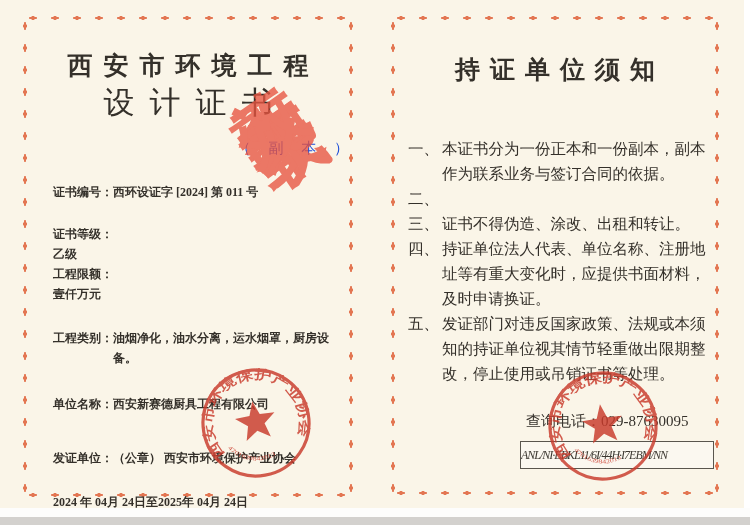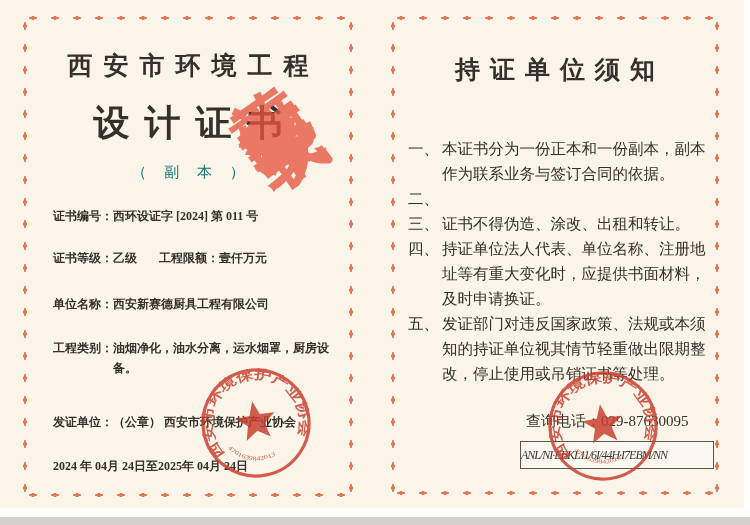--- a/index.html
+++ b/index.html
@@ -22,27 +22,27 @@
     background-image:radial-gradient(ellipse 3px 7px at center,var(--border) 52%,rgba(0,0,0,0) 56%);
     background-size:10px 22px;background-repeat:repeat-y;opacity:.85;}
   .b-left{left:0}.b-right{right:0}
 
   #left-frame{left:20px;top:13px;width:336px;height:487px;}
   #right-frame{left:388px;top:13px;width:334px;height:485px;}
 
   
   #left-page{position:absolute;left:20px;top:13px;width:336px;height:487px;padding:36px 0 0 0;box-sizing:border-box;z-index:10;}
   .t1{text-align:center;font-size:25px;font-weight:bold;letter-spacing:11px;text-indent:11px;}
-  .t2{margin-top:17px;text-align:center;font-size:36px;font-weight:bold;letter-spacing:15px;text-indent:15px;}
-  .t3{margin-top:15px;text-align:center;font-size:15px;letter-spacing:7px;text-indent:7px;color:#0f766e;}
+  .t2{text-align:center;font-size:31px;font-weight:normal;letter-spacing:15px;text-indent:15px;}
+  .t3{margin-top:15px;text-align:right;font-size:15px;letter-spacing:7px;text-indent:7px;color:#1d4ed8;}
   .fieldrow{display:flex;margin:0 0 0 33px;font-size:12px;line-height:20px;}
   .fieldrow .lab{font-weight:bold;flex:none;}
   .fieldrow .val{font-weight:bold;}
   .r-certno{margin-top:24px;}
-  .r-grade{margin-top:22px;}
+  .r-grade{margin-top:22px;flex-direction:column;}
   .r-grade .gap{width:22px;flex:none;}
   .r-company{margin-top:26px;}
   .r-category{margin-top:24px;}
   .r-category .val{width:238px;}
   .r-issuer{margin-top:34px;}
   .r-validity{margin-top:24px;}
 
   
   #right-page{position:absolute;left:388px;top:13px;width:334px;height:485px;padding:40px 0 0 0;box-sizing:border-box;z-index:10;}
   .rt{text-align:center;font-size:25px;font-weight:bold;letter-spacing:10px;text-indent:10px;}
@@ -97,27 +97,27 @@
       <span class="lab">证书编号：</span>
       <span class="val">西环设证字 [2024] 第 011 号</span>
     </div>
     <div class="fieldrow r-grade">
       <span class="lab">证书等级：</span>
       <span class="val">乙级</span>
       <span class="gap"></span>
       <span class="lab">工程限额：</span>
       <span class="val">壹仟万元</span>
     </div>
+    <div class="fieldrow r-category">
+      <span class="lab">工程类别：</span>
+      <span class="val">油烟净化，油水分离，运水烟罩，厨房设备。</span>
+    </div>
     <div class="fieldrow r-company">
       <span class="lab">单位名称：</span>
       <span class="val">西安新赛德厨具工程有限公司</span>
-    </div>
-    <div class="fieldrow r-category">
-      <span class="lab">工程类别：</span>
-      <span class="val">油烟净化，油水分离，运水烟罩，厨房设备。</span>
     </div>
     <div class="fieldrow r-issuer">
       <span class="lab">发证单位：</span>
       <span class="val">（公章） 西安市环境保护产业协会</span>
     </div>
     <div class="fieldrow r-validity">
       <span class="val">2024 年 04月 24日至2025年 04月 24日</span>
     </div>
   </div>
 

